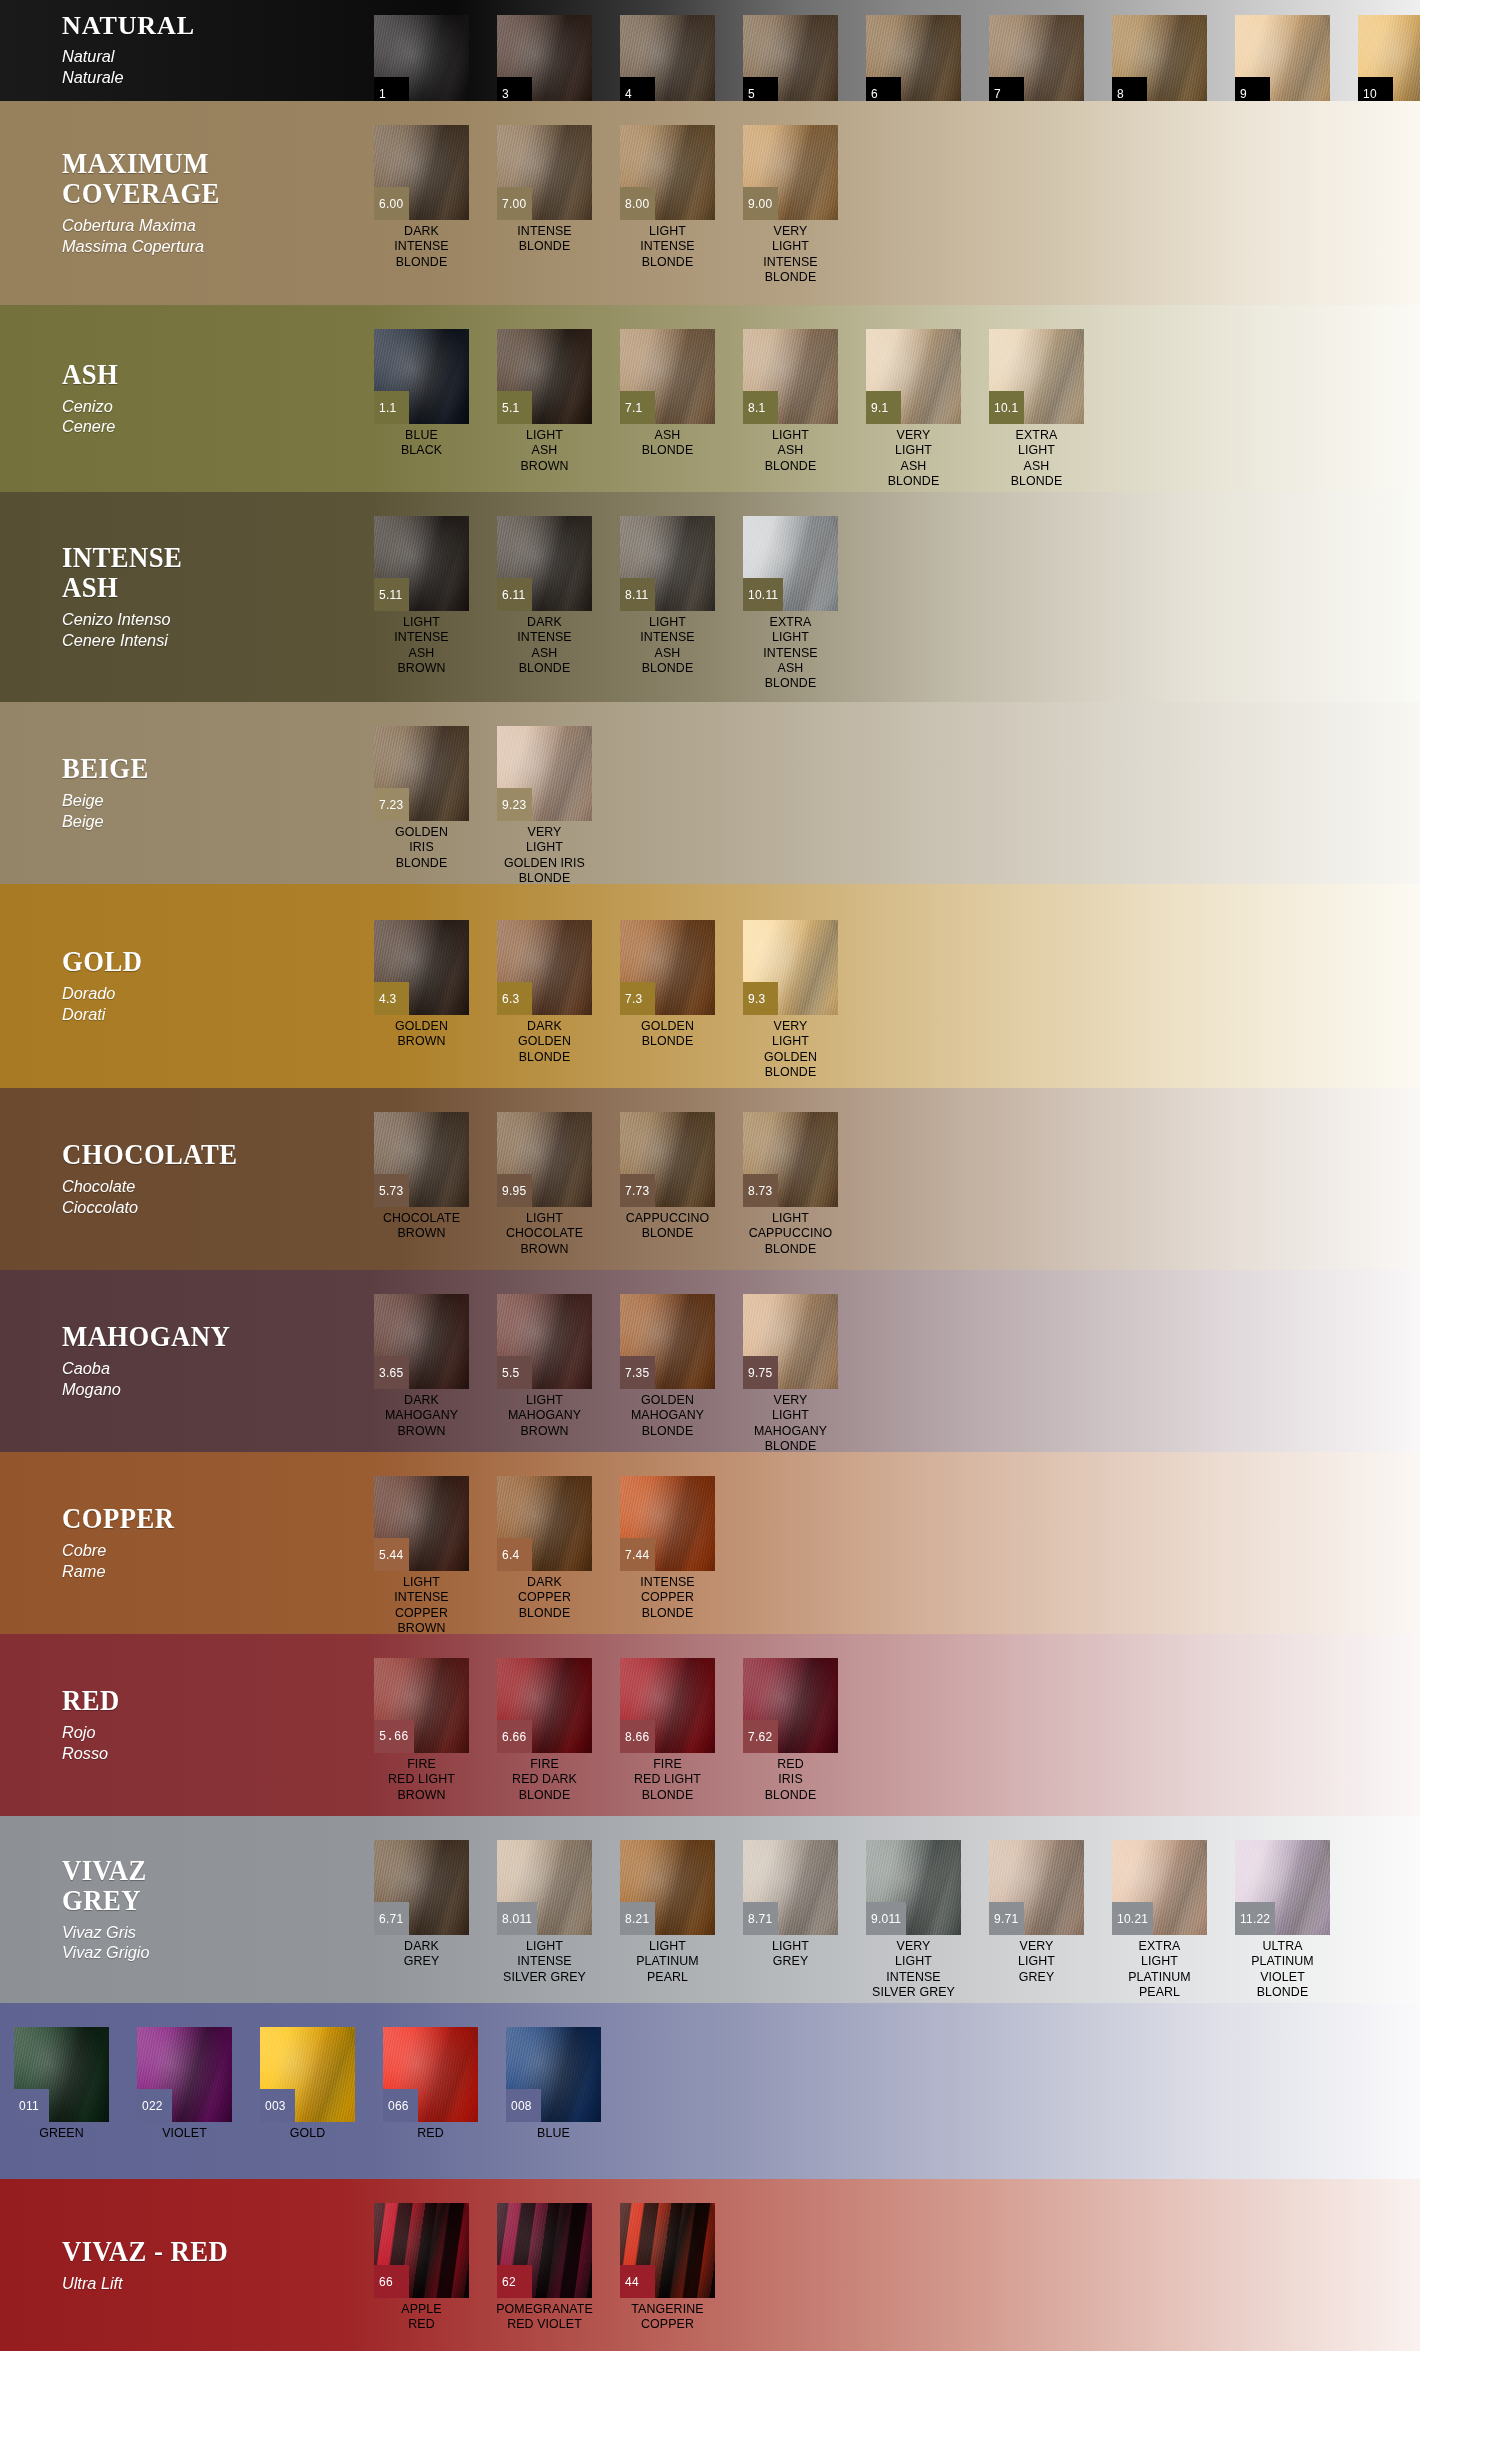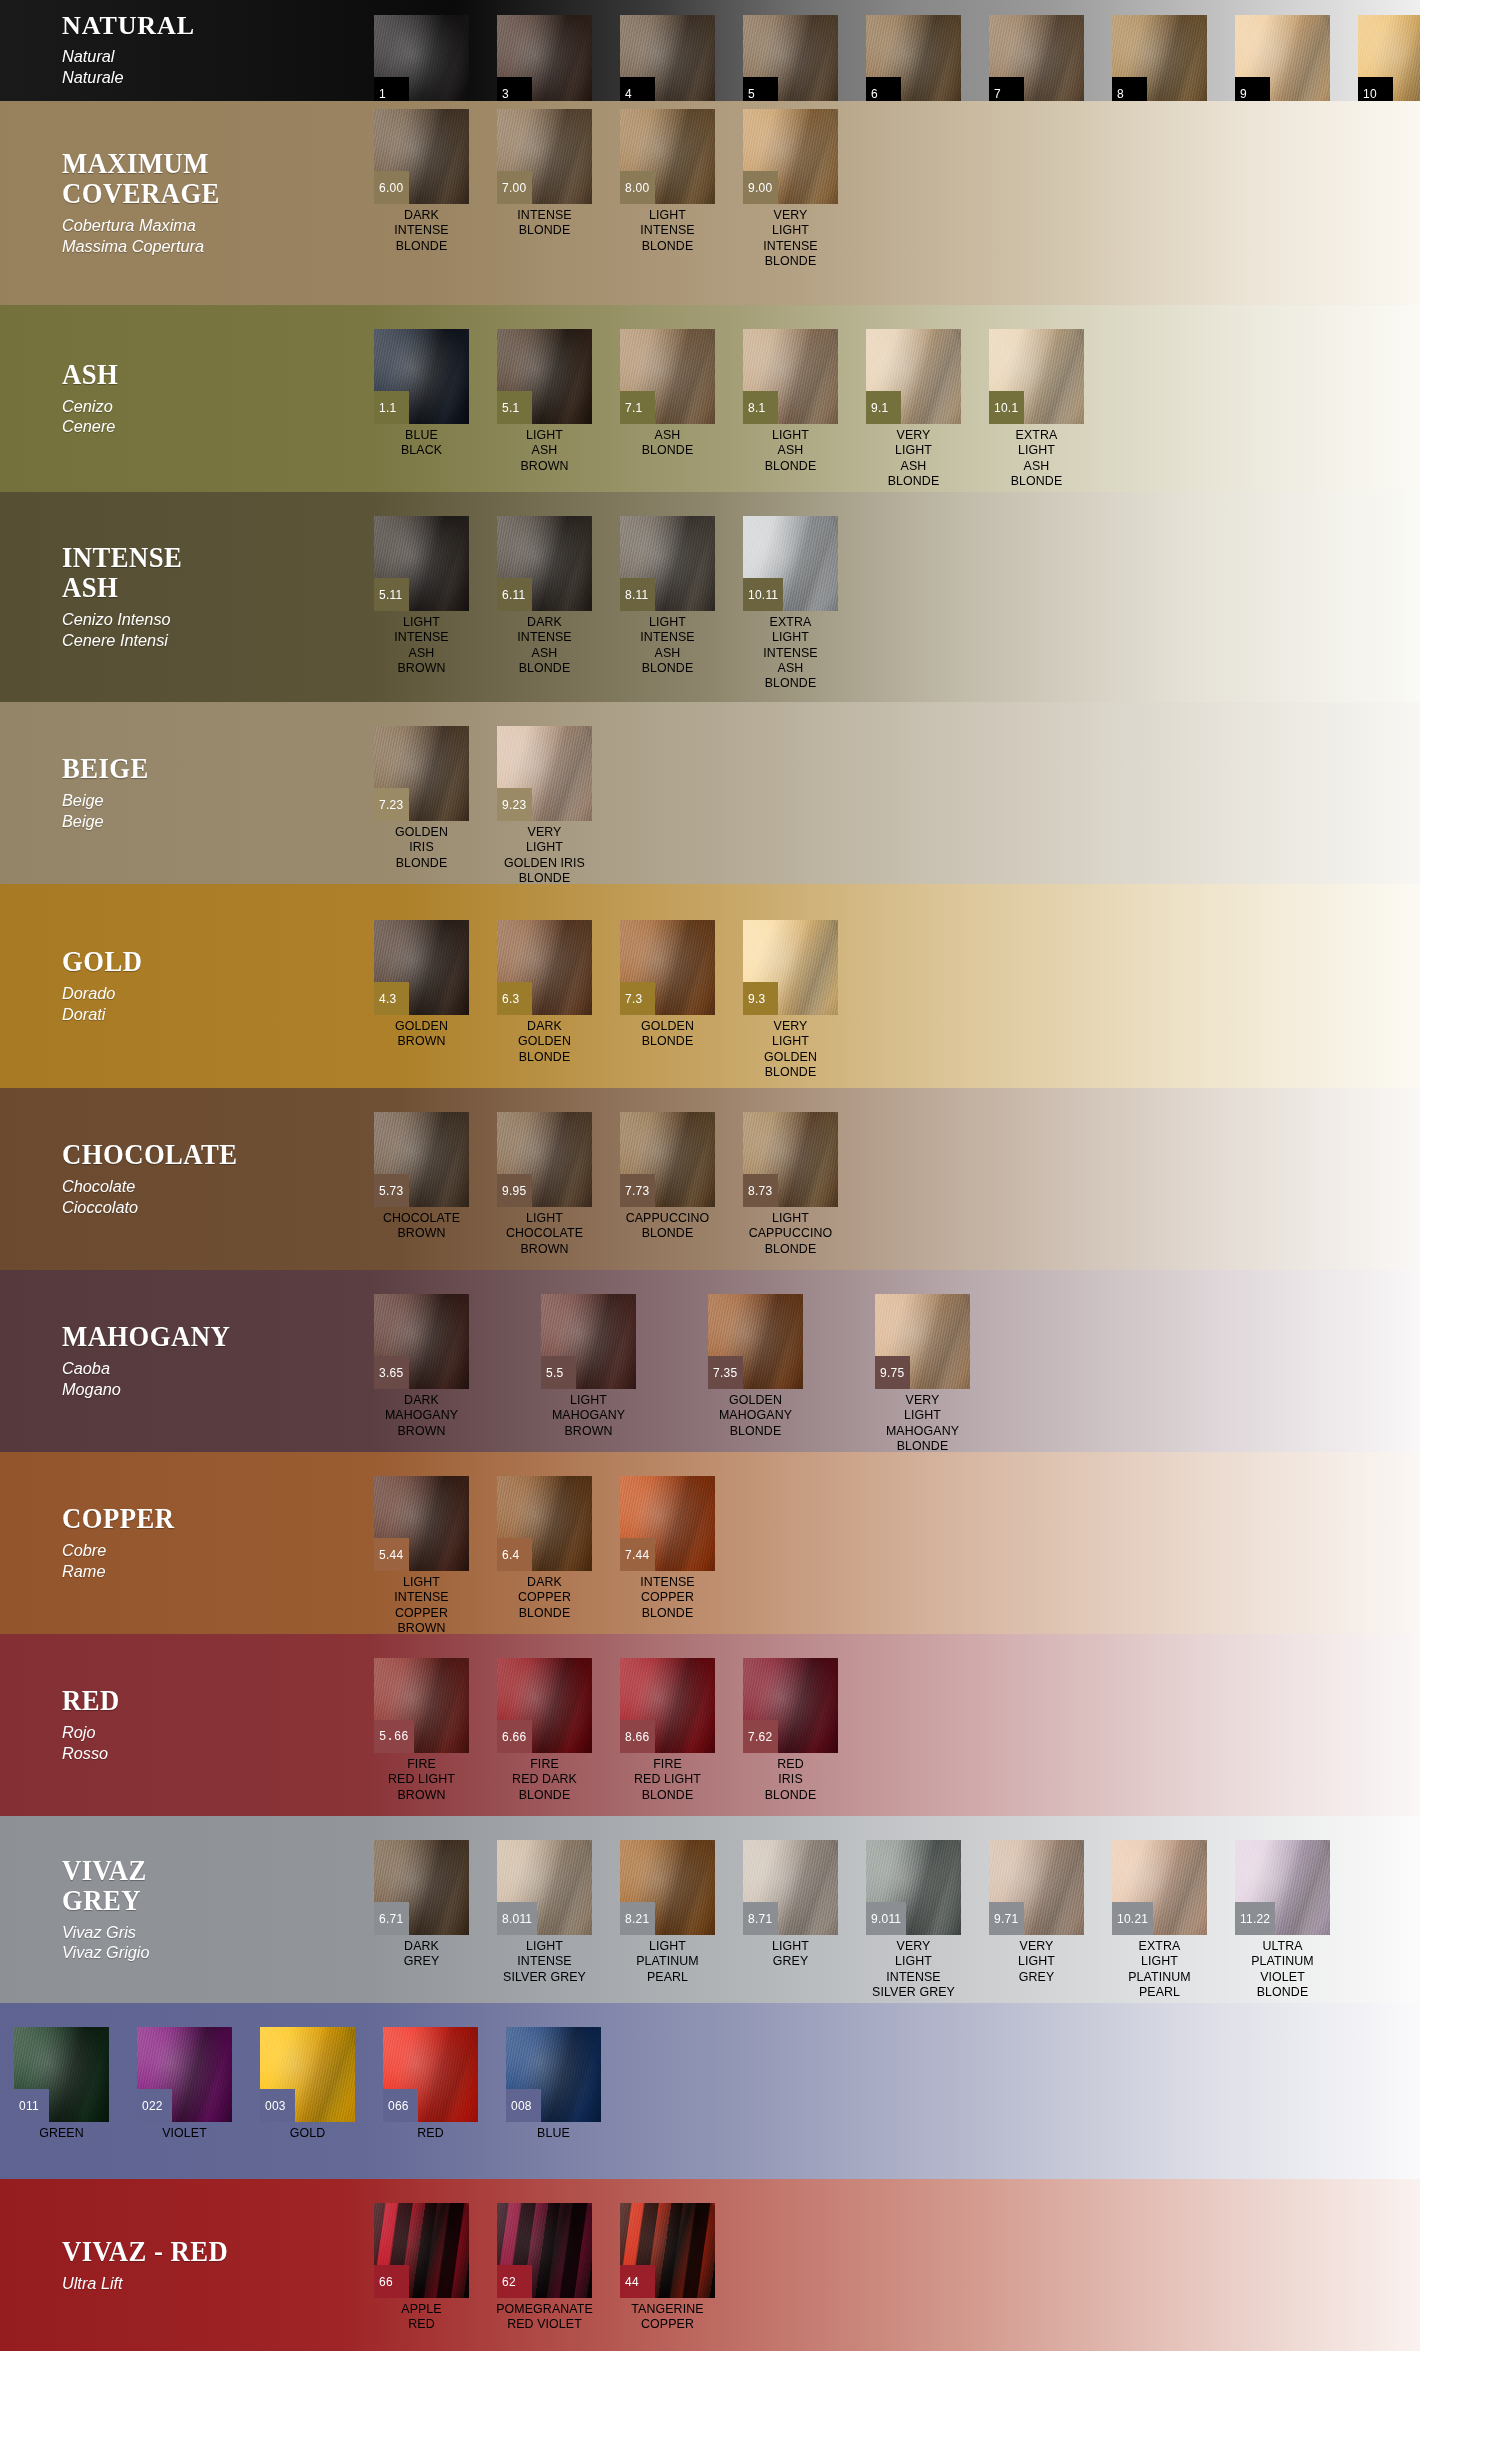--- a/index.html
+++ b/index.html
@@ -268,21 +268,21 @@
       </div>
     </section>
     <section class="band band-maximum-coverage" style="height: 204px; background: linear-gradient(90deg, rgb(151, 128, 92) 0%, rgb(154, 132, 97) 30%, rgb(180, 161, 132) 56%, rgb(210, 197, 173) 74%, rgb(236, 228, 214) 88%, rgb(251, 248, 241) 100%);">
       <div class="band-inner">
         <div class="titlecol">
           <div class="cat-title">MAXIMUM
 COVERAGE</div>
           <div class="cat-sub">Cobertura Maxima
 Massima Copertura</div>
         </div>
-        <div class="swatches" style="padding-top: 8px;">
+        <div class="swatches" style="padding-top: 24px;">
           <div class="swatch">
             <div class="tile">
               <div class="hair" style="background: linear-gradient(106deg, rgb(109, 86, 63) 0%, rgb(109, 86, 63) 26%, rgb(62, 46, 32) 58%, rgb(109, 86, 63) 78%, rgb(62, 46, 32) 100%);"></div>
               <div class="swirl"></div>
               <div class="shade"></div>
               <div class="sheen"></div>
               <div class="code" style="background: rgb(139, 122, 86);">6.00</div>
             </div>
             <div class="slabel">DARK
 INTENSE
@@ -626,21 +626,21 @@
         </div>
       </div>
     </section>
     <section class="band band-mahogany" style="height: 182px; background: linear-gradient(90deg, rgb(86, 57, 60) 0%, rgb(91, 62, 65) 26%, rgb(141, 116, 120) 50%, rgb(184, 169, 172) 68%, rgb(223, 215, 217) 86%, rgb(249, 247, 248) 100%);">
       <div class="band-inner">
         <div class="titlecol">
           <div class="cat-title">MAHOGANY</div>
           <div class="cat-sub">Caoba
 Mogano</div>
         </div>
-        <div class="swatches" style="padding-top: 24px; gap: 44px;">
+        <div class="swatches" style="padding-top: 24px;">
           <div class="swatch">
             <div class="tile">
               <div class="hair" style="background: linear-gradient(106deg, rgb(86, 48, 39) 0%, rgb(86, 48, 39) 26%, rgb(43, 21, 16) 58%, rgb(86, 48, 39) 78%, rgb(43, 21, 16) 100%);"></div>
               <div class="swirl"></div>
               <div class="shade"></div>
               <div class="sheen"></div>
               <div class="code" style="background: rgb(106, 74, 70);">3.65</div>
             </div>
             <div class="slabel">DARK
 MAHOGANY

